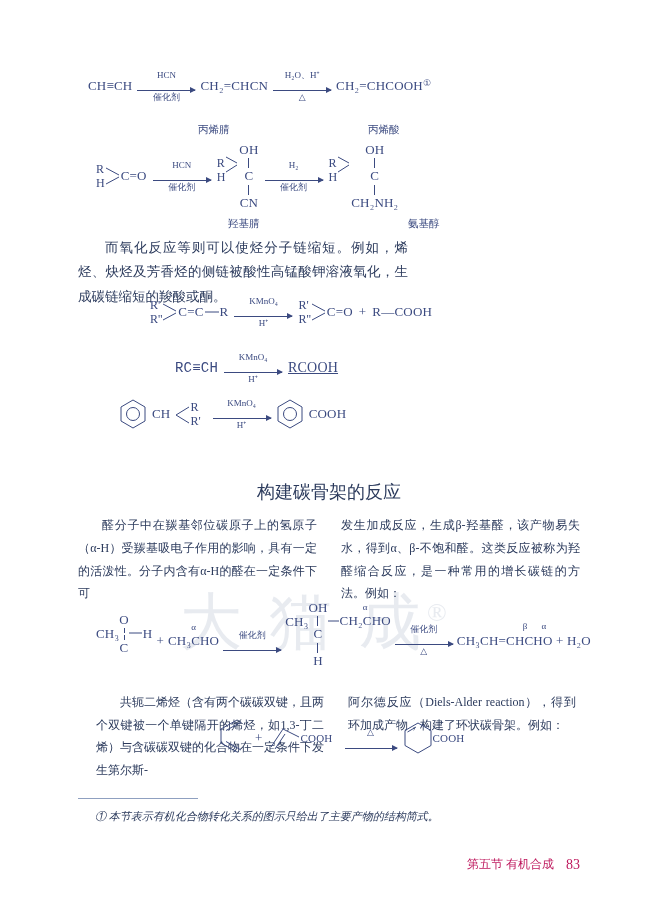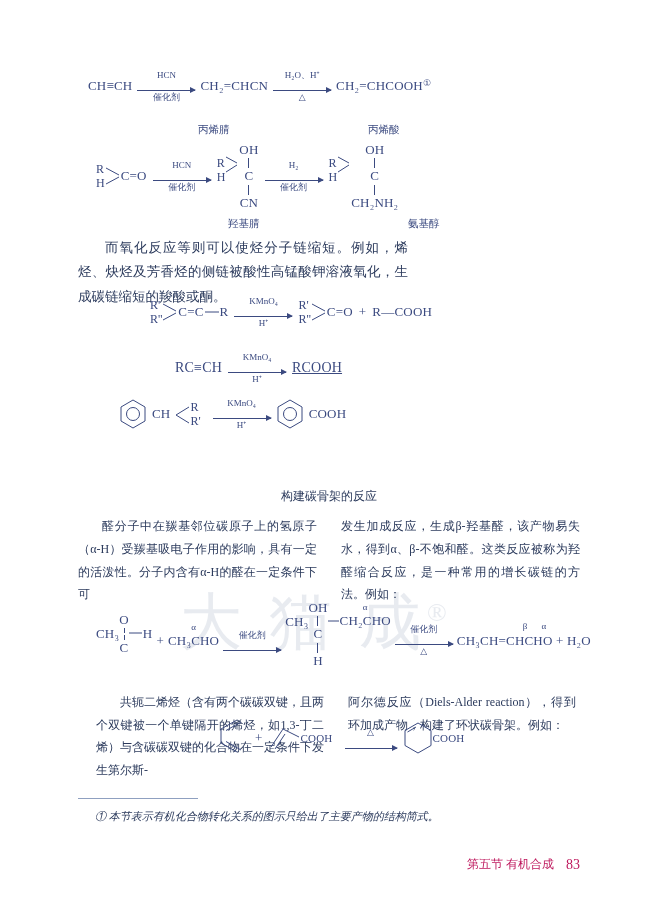--- a/index.html
+++ b/index.html
@@ -241,23 +241,23 @@
   }
   .wavy {
     flex: 1;
     height: 8px;
     overflow: hidden;
   }
   .wavy svg { display: block; }
 
   .card-title {
     text-align: center;
-    font-size: 12px;
+    font-size: 18px;
     color: #2b3a5c;
-    margin-top: 26px;
+    margin-top: 18px;
     font-family: "Liberation Serif", serif;
   }
   .card-cols {
     display: flex;
     gap: 24px;
     margin-top: 10px;
     font-size: 12px;
     line-height: 1.9;
     color: #2b3a5c;
   }
@@ -474,21 +474,21 @@
         </svg>
         <span class="formula">C=O</span>
       </span>
       <span class="formula">+</span>
       <span class="formula">R—COOH</span>
     </div>
   </div>
 
   <div id="scheme-block-4" class="scheme">
     <div class="scheme-row">
-      <span class="formula" style="font-size:14px;">RC≡CH</span>
+      <span class="formula" style="font-size:14px;font-family:Liberation Mono, monospace;">RC≡CH</span>
       <span class="arrow">
         <span class="top">KMnO₄</span>
         <span class="bar"></span>
         <span class="bot">H⁺</span>
       </span>
       <span class="formula" style="font-size:14px;text-decoration:underline;">RCOOH</span>
     </div>
   </div>
 
   <div id="scheme-block-5" class="scheme">

